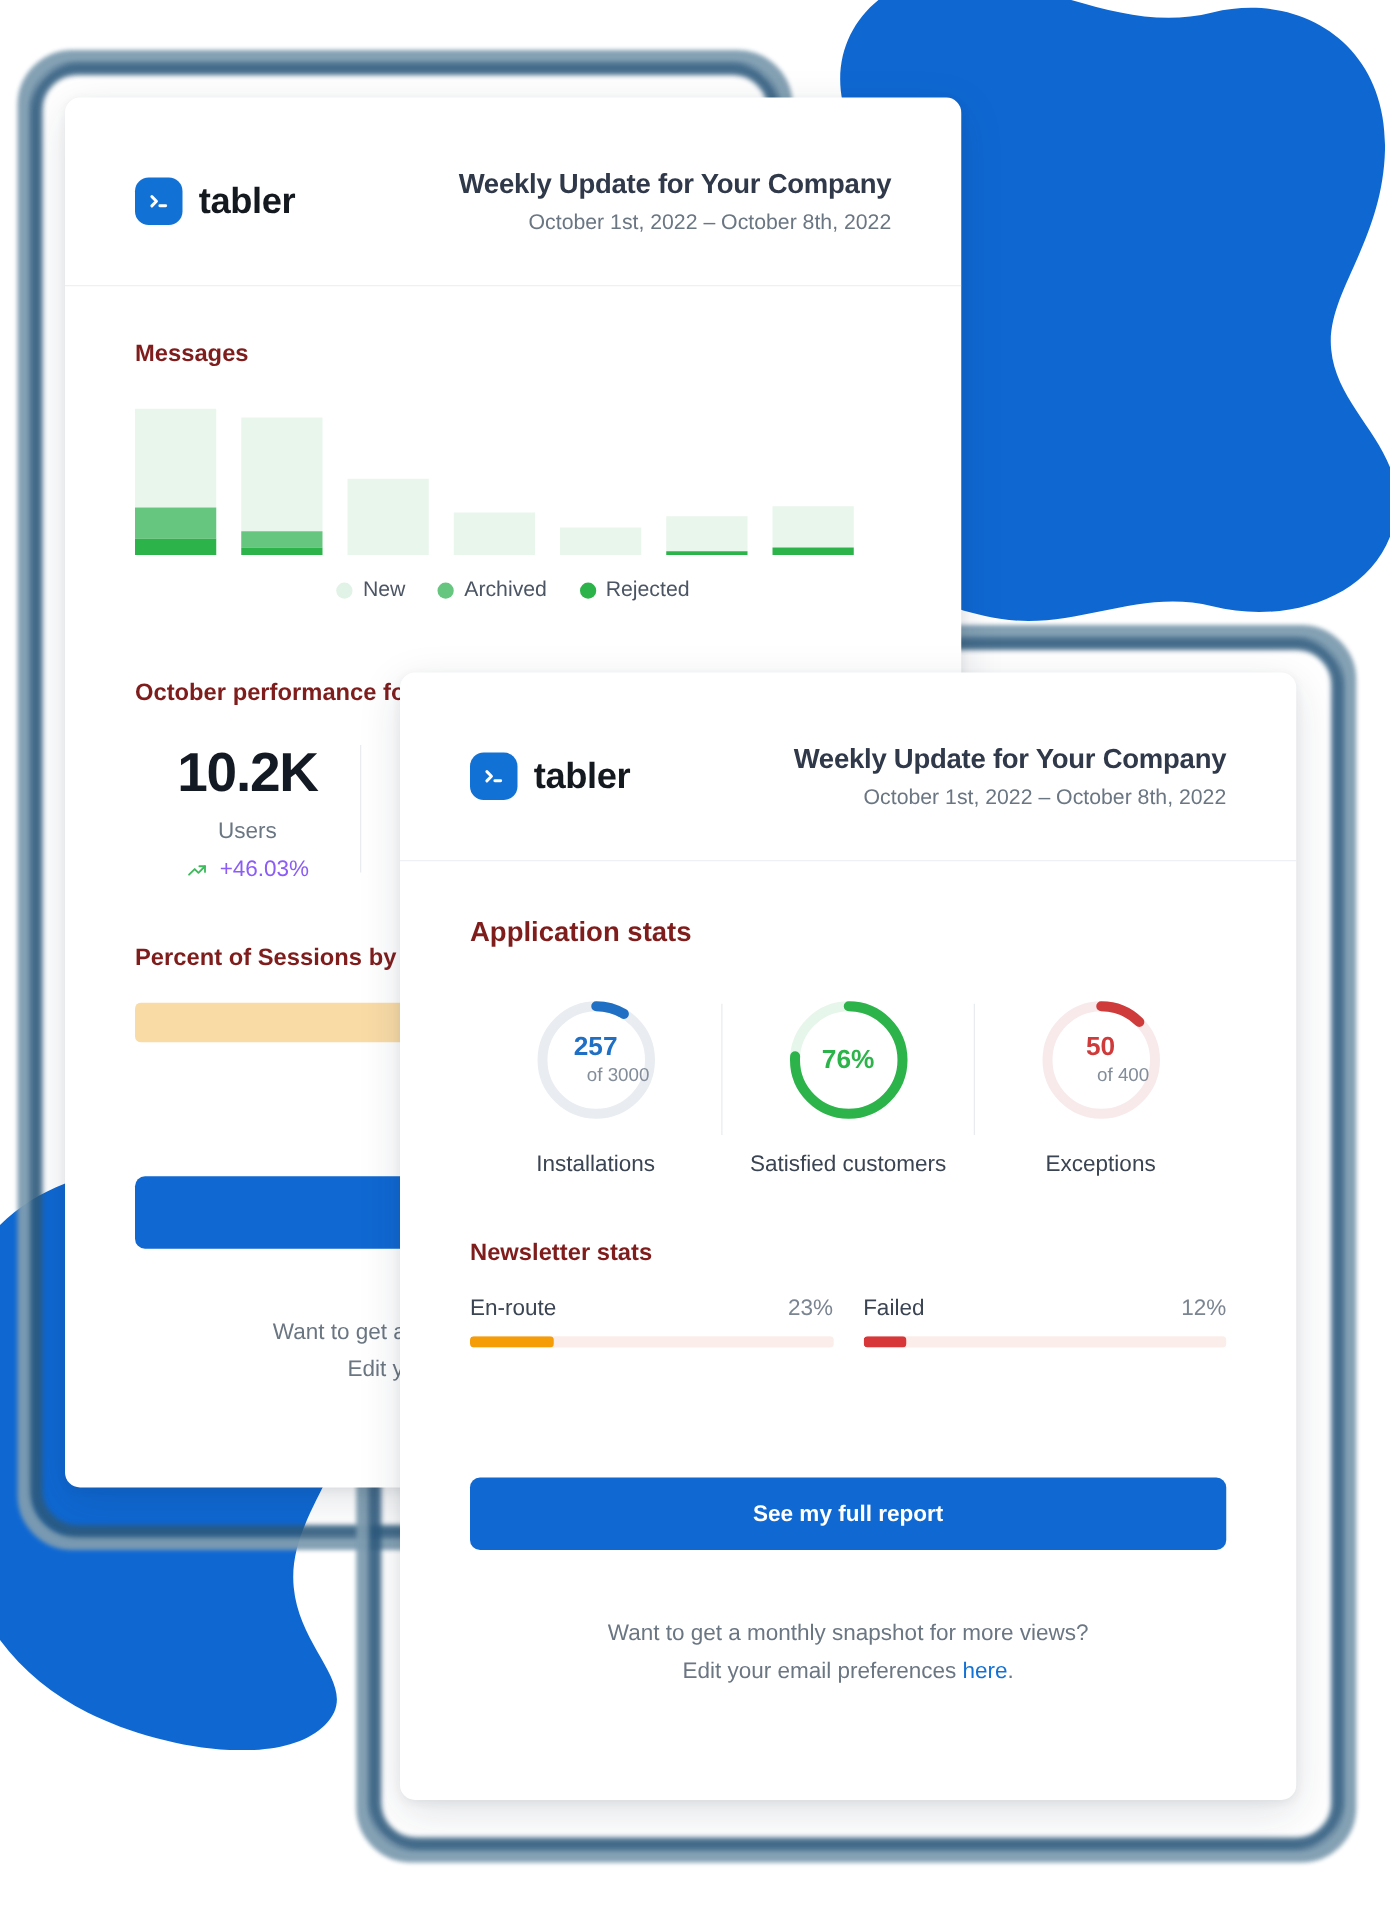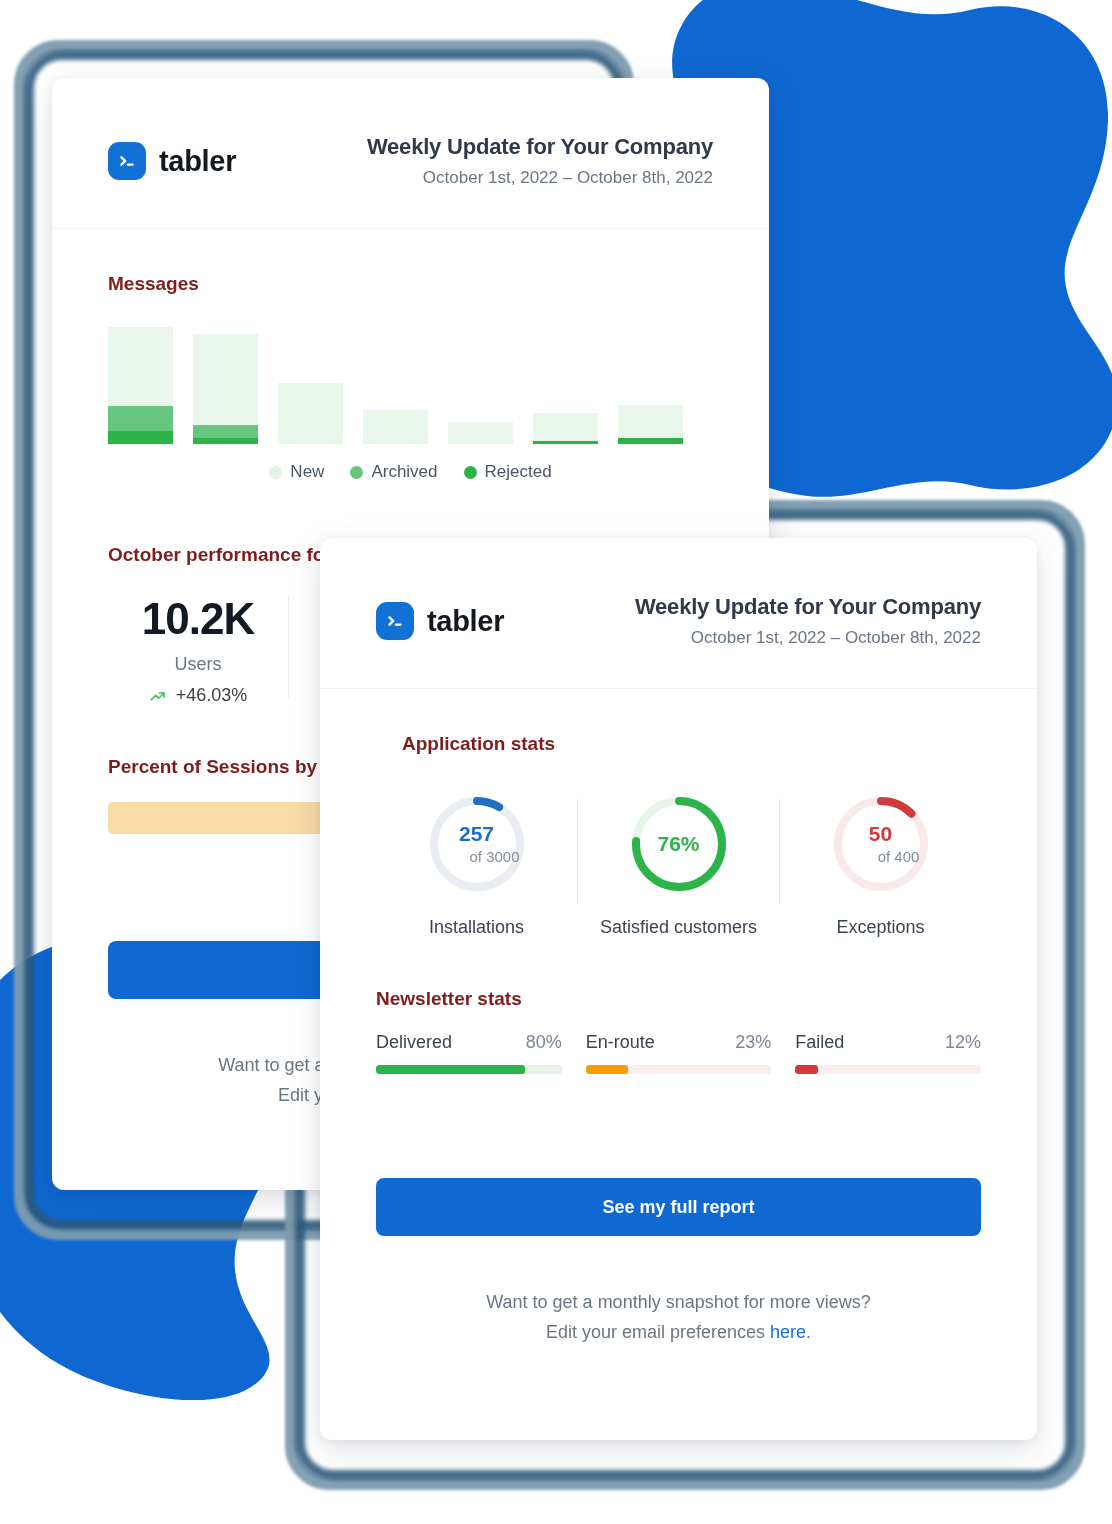--- a/index.html
+++ b/index.html
@@ -71,21 +71,21 @@
   .legend{display:flex;align-items:center;justify-content:center;}
   .legend-item{display:flex;align-items:center;gap:8px;}
   .dot{border-radius:50%;display:inline-block;flex:none;}
   .legend-label{color:#4c5564;}
 
   
   .stat-row{display:flex;align-items:stretch;}
   .stat-cell{flex:1;text-align:center;position:relative;}
   .stat-num{color:#141a24;font-weight:700;letter-spacing:-1px;}
   .stat-lbl{color:#6b7683;}
-  .stat-delta{display:flex;align-items:center;justify-content:center;gap:9px;color:#404040;}
+  .stat-delta{display:flex;align-items:center;justify-content:center;gap:9px;color:#8b5cf6;}
   .divider-v{width:1px;background:#e9ecef;}
 
   
   .sess-bar{display:flex;border-radius:5px;overflow:hidden;}
   .sess-legend{display:flex;align-items:center;justify-content:center;}
 
   
   .cta{
     display:flex;align-items:center;justify-content:center;
     background:#1068d2;color:#fff;border:none;border-radius:8px;
@@ -278,21 +278,21 @@
         <span class="brand-name" style="font-size:29px;">tabler</span>
       </div>
       <div class="head-titles">
         <div class="head-title" style="font-size:22px;">Weekly Update for Your Company</div>
         <div class="head-sub" style="font-size:17px;margin-top:8px;">October 1st, 2022 – October 8th, 2022</div>
       </div>
     </div>
 
     <div style="padding:44px 56px 0 56px;">
 
-      <div class="section-title" style="font-size:19px;margin-left:26px;">Application stats</div>
+      <div class="section-title" style="font-size:22px;">Application stats</div>
 
       <div class="donut-row" style="margin-top:40px;">
 
         <div class="donut-cell">
           <div class="donut-wrap" style="width:98px;height:98px;">
             <svg width="98" height="98" viewBox="0 0 98 98">
               <circle cx="49" cy="49" r="43" fill="none" stroke="#e9edf1" stroke-width="8"></circle>
               <circle cx="49" cy="49" r="43" fill="none" stroke="#1f6fc4" stroke-width="8" stroke-linecap="round" stroke-dasharray="23.2 246.9" stroke-dashoffset="0"></circle>
             </svg>
             <div class="donut-center">
@@ -333,29 +333,20 @@
             </div>
           </div>
           <div class="donut-label" style="font-size:18px;margin-top:24px;">Exceptions</div>
         </div>
       </div>
 
       <div class="section-title" style="font-size:19px;margin-top:50px;">Newsletter stats</div>
 
       <div class="nl-row" style="margin-top:22px;gap:24px;">
 
-        <div class="nl-cell">
-          <div class="nl-head">
-            <span class="nl-name" style="font-size:18px;">Delivered</span>
-            <span class="nl-val" style="font-size:18px;">80%</span>
-          </div>
-          <div class="nl-track" style="height:9px;margin-top:12px;background:#e3f4e7;">
-            <div class="nl-fill" style="width:80%;background:#2cb34a;"></div>
-          </div>
-        </div>
 
         <div class="nl-cell">
           <div class="nl-head">
             <span class="nl-name" style="font-size:18px;">En-route</span>
             <span class="nl-val" style="font-size:18px;">23%</span>
           </div>
           <div class="nl-track" style="height:9px;margin-top:12px;background:#fbeeea;">
             <div class="nl-fill" style="width:23%;background:#f59d07;"></div>
           </div>
         </div>

